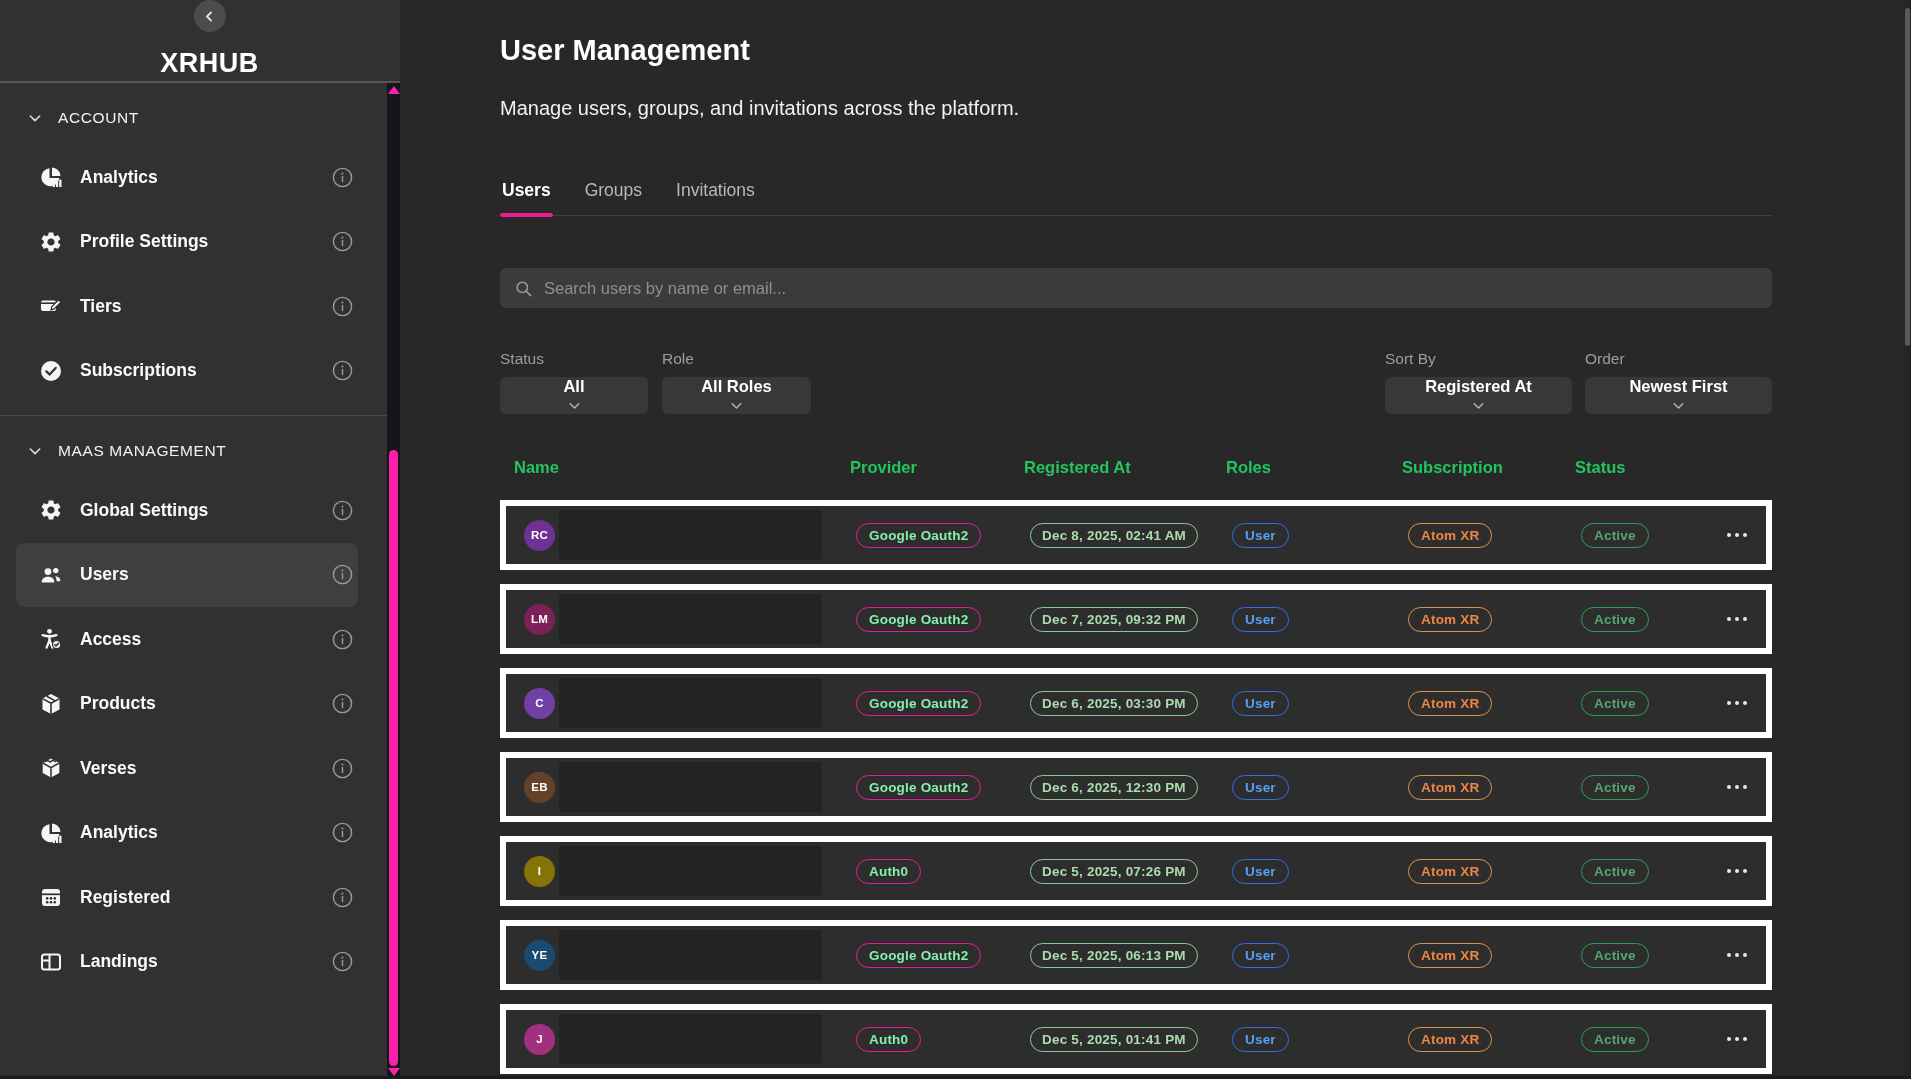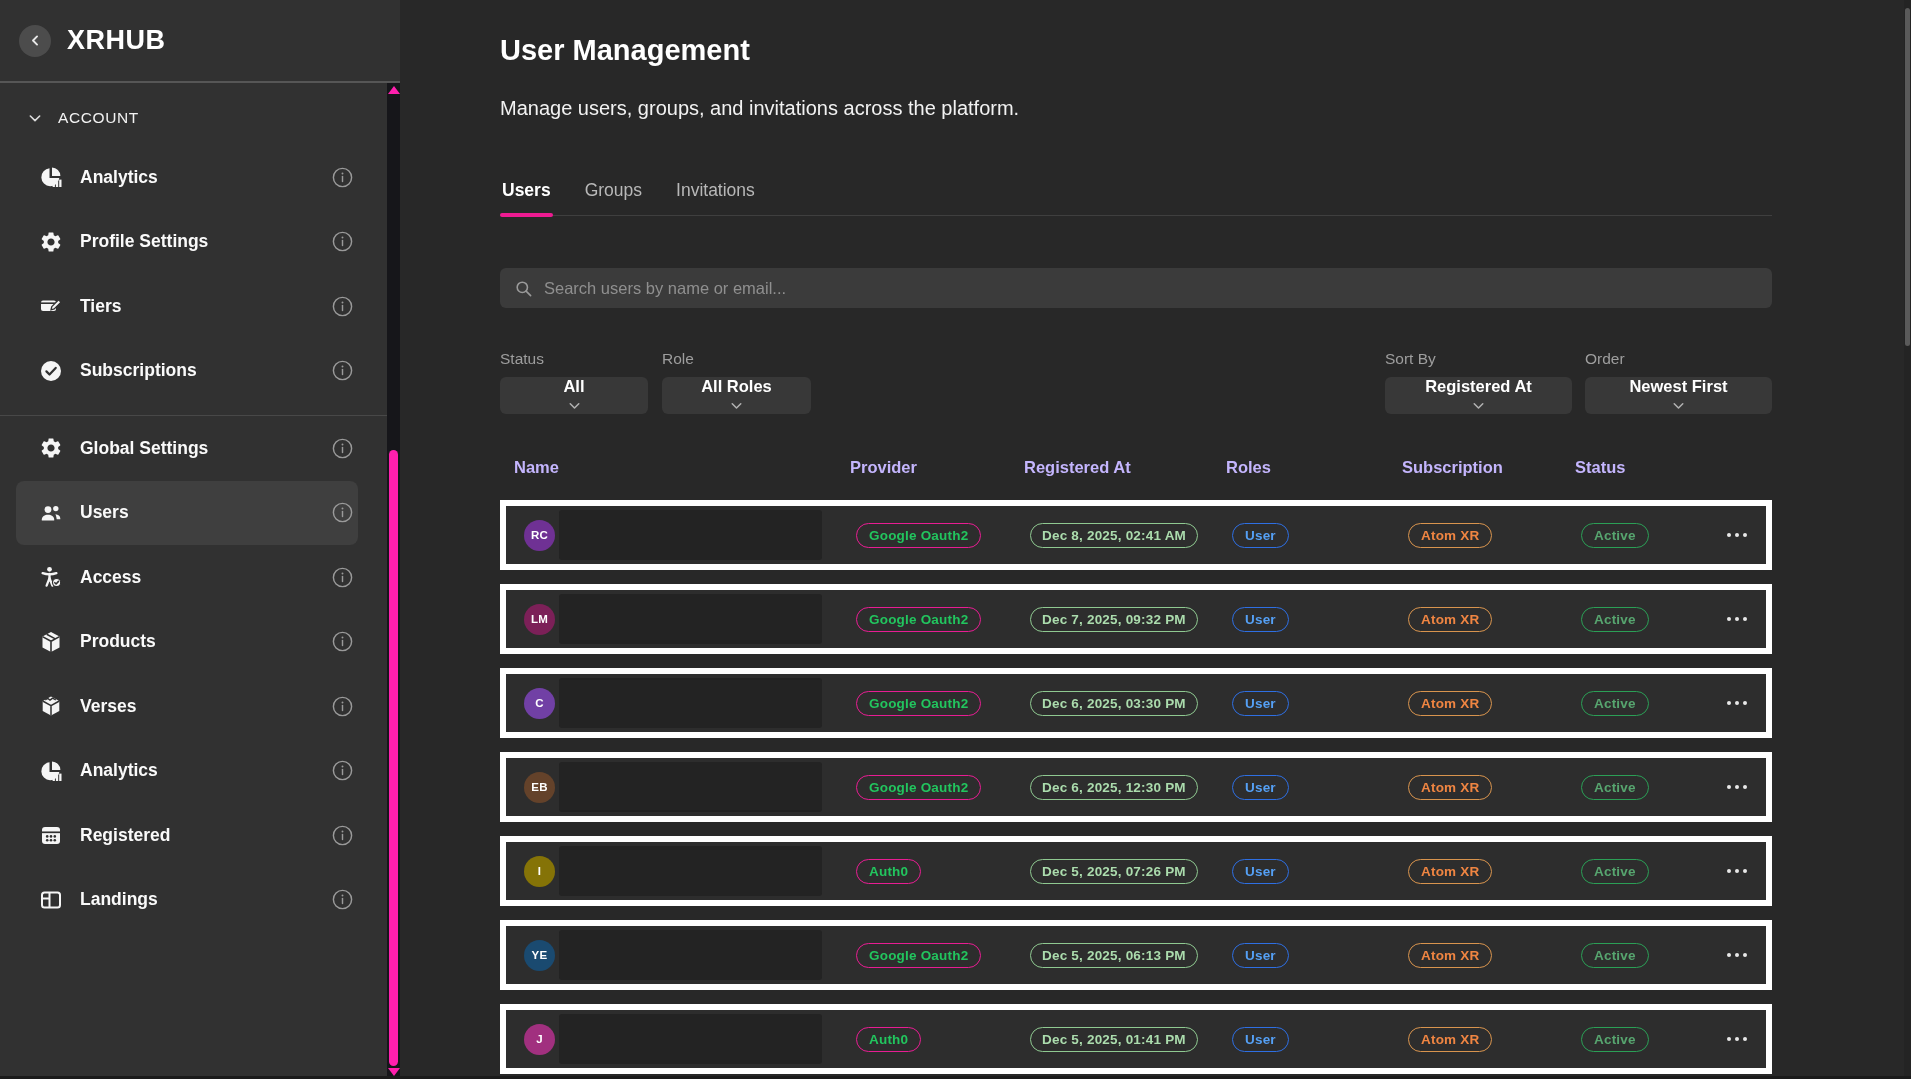--- a/index.html
+++ b/index.html
@@ -3,21 +3,21 @@
 <meta charset="utf-8">
 <style>
   * { margin:0; padding:0; box-sizing:border-box; }
   html,body { width:1911px; height:1079px; overflow:hidden; background:#282828;
     font-family:"Liberation Sans", sans-serif; }
 
   
   .sidebar { position:absolute; left:0; top:0; width:400px; height:1079px;
     background:#313131; z-index:2; }
   .sidebar-header { height:83px; display:flex; align-items:center;
-    padding-left:19px; gap:16px; border-bottom:2px solid #565656; }
+    padding-left:19px; gap:16px; border-bottom:2px solid #565656;flex-direction:column; }
   .back-btn { width:32px; height:32px; border-radius:50%; background:#4c4c4c;
     border:none; display:flex; align-items:center; justify-content:center; cursor:pointer; }
   .app-title { font-size:27px; font-weight:700; color:#ffffff; letter-spacing:.5px; }
 
   .section-header { display:flex; align-items:center; gap:15px; height:54px;
     padding-left:27px; margin-top:8px; cursor:pointer; }
   .section-header .label { font-size:15.5px; color:#f2f2f2; letter-spacing:.6px; }
   .side-divider { height:1px; background:#484848; width:387px; margin-top:12px; }
 
   .side-item { height:64.5px; margin:0 42px 0 16px; border-radius:8px;
@@ -61,35 +61,35 @@
   .filter-group { display:flex; gap:14px; }
   .filter { display:flex; flex-direction:column; }
   .filter .flabel { font-size:15.5px; color:#9e9e9e; margin-bottom:9px; }
   .select { height:37px; background:#383838; border-radius:6px; display:flex;
     align-items:center; justify-content:space-between; padding:0 13px;
     font-size:16.5px; font-weight:700; color:#ffffff; cursor:pointer;flex-direction:column; }
   .w148 { width:148px; } .w149 { width:149px; } .w187 { width:187px; }
 
   .grid { display:grid; grid-template-columns:350px 174px 202px 176px 173px 115px 82px;
     align-items:center; }
-  .thead { margin-top:44px; font-size:16.5px; font-weight:700; color:#c4b5fd; }
+  .thead { margin-top:44px; font-size:16.5px; font-weight:700; color:#22c55e; }
   .thead .cell:first-child { padding-left:14px; }
 
   .rows { margin-top:23px; }
   .row-card { height:70px; background:#2d2d2d; border:6px solid #ffffff; border-radius:0;
     margin-bottom:14px; cursor:pointer; }
   .name-cell { display:flex; align-items:center; padding-left:18px; }
   .avatar { width:31px; height:31px; border-radius:50%; flex:none; display:flex;
     align-items:center; justify-content:center; font-size:11.5px; font-weight:700;
     color:#ffffff; letter-spacing:.3px; }
   .redacted { width:263px; height:50px; background:#232323; border-radius:3px; margin-left:4px; }
 
   .pill { display:inline-flex; align-items:center; padding:4px 12px; border-radius:999px;
     border:1.5px solid; font-size:13.5px; font-weight:700; letter-spacing:.2px; white-space:nowrap; }
-  .pill-pink   { color:#22c55e; border-color:#e81d93; }
+  .pill-pink   { color:#86efac; border-color:#e81d93; }
   .pill-date   { color:#abdcad; border-color:#8fc991; padding:4px 11px; }
   .pill-blue   { color:#55a0f5; border-color:#2e6fe3; }
   .pill-orange { color:#ef8542; border-color:#d8944e; }
   .pill-status { color:#57a56f; border-color:#2b9f56; }
 
   .actions-cell { display:flex; justify-content:center; }
   .dots-btn { background:none; border:none; display:flex; gap:4px; padding:8px; cursor:pointer; }
   .dots-btn i { width:4px; height:4px; border-radius:50%; background:#e8e8e8; }
 
   
@@ -190,20 +190,28 @@
       <svg width="23" height="23" viewBox="0 0 24 24" fill="none">
           <circle cx="12" cy="12" r="9.5" stroke="#9a9a9a" stroke-width="1.5"></circle>
           <path d="M12 11v5.2" stroke="#9a9a9a" stroke-width="1.5" stroke-linecap="round"></path>
           <circle cx="12" cy="7.8" r="1" fill="#9a9a9a"></circle>
         </svg>
     </button>
   </div>
 
   <div class="side-divider"></div>
 
+  <div class="section-header">
+    <span>
+      <svg width="16" height="16" viewBox="0 0 24 24" fill="none" stroke="#dcdcdc" stroke-width="2.4" stroke-linecap="round" stroke-linejoin="round">
+          <path d="M5 9l7 7 7-7"></path>
+        </svg>
+    </span>
+    <span class="label">MAAS MANAGEMENT</span>
+  </div>
 
   <div class="side-item">
     <span class="ico">
       <svg width="24" height="24" viewBox="0 0 24 24">
           <path fill="#f5f5f5" d="M19.14 12.94c.04-.3.06-.61.06-.94s-.02-.64-.07-.94l2.03-1.58a.49.49 0 0 0 .12-.61l-1.92-3.32a.488.488 0 0 0-.59-.22l-2.39.96c-.5-.38-1.03-.7-1.62-.94L14.4 2.81a.484.484 0 0 0-.48-.41h-3.84c-.24 0-.43.17-.47.41l-.36 2.54c-.59.24-1.13.57-1.62.94l-2.39-.96c-.22-.08-.47 0-.59.22L2.74 8.87c-.12.21-.08.47.12.61l2.03 1.58c-.05.3-.09.63-.09.94s.02.64.07.94l-2.03 1.58a.49.49 0 0 0-.12.61l1.92 3.32c.12.22.37.29.59.22l2.39-.96c.5.38 1.03.7 1.62.94l.36 2.54c.05.24.24.41.48.41h3.84c.24 0 .44-.17.47-.41l.36-2.54c.59-.24 1.13-.56 1.62-.94l2.39.96c.22.08.47 0 .59-.22l1.92-3.32c.12-.22.07-.47-.12-.61l-2.01-1.58zM12 15.6c-1.98 0-3.6-1.62-3.6-3.6s1.62-3.6 3.6-3.6 3.6 1.62 3.6 3.6-1.62 3.6-3.6 3.6z"></path>
         </svg>
     </span>
     <span class="label">Global Settings</span>
     <button class="info-btn">
       <svg width="23" height="23" viewBox="0 0 24 24" fill="none">

